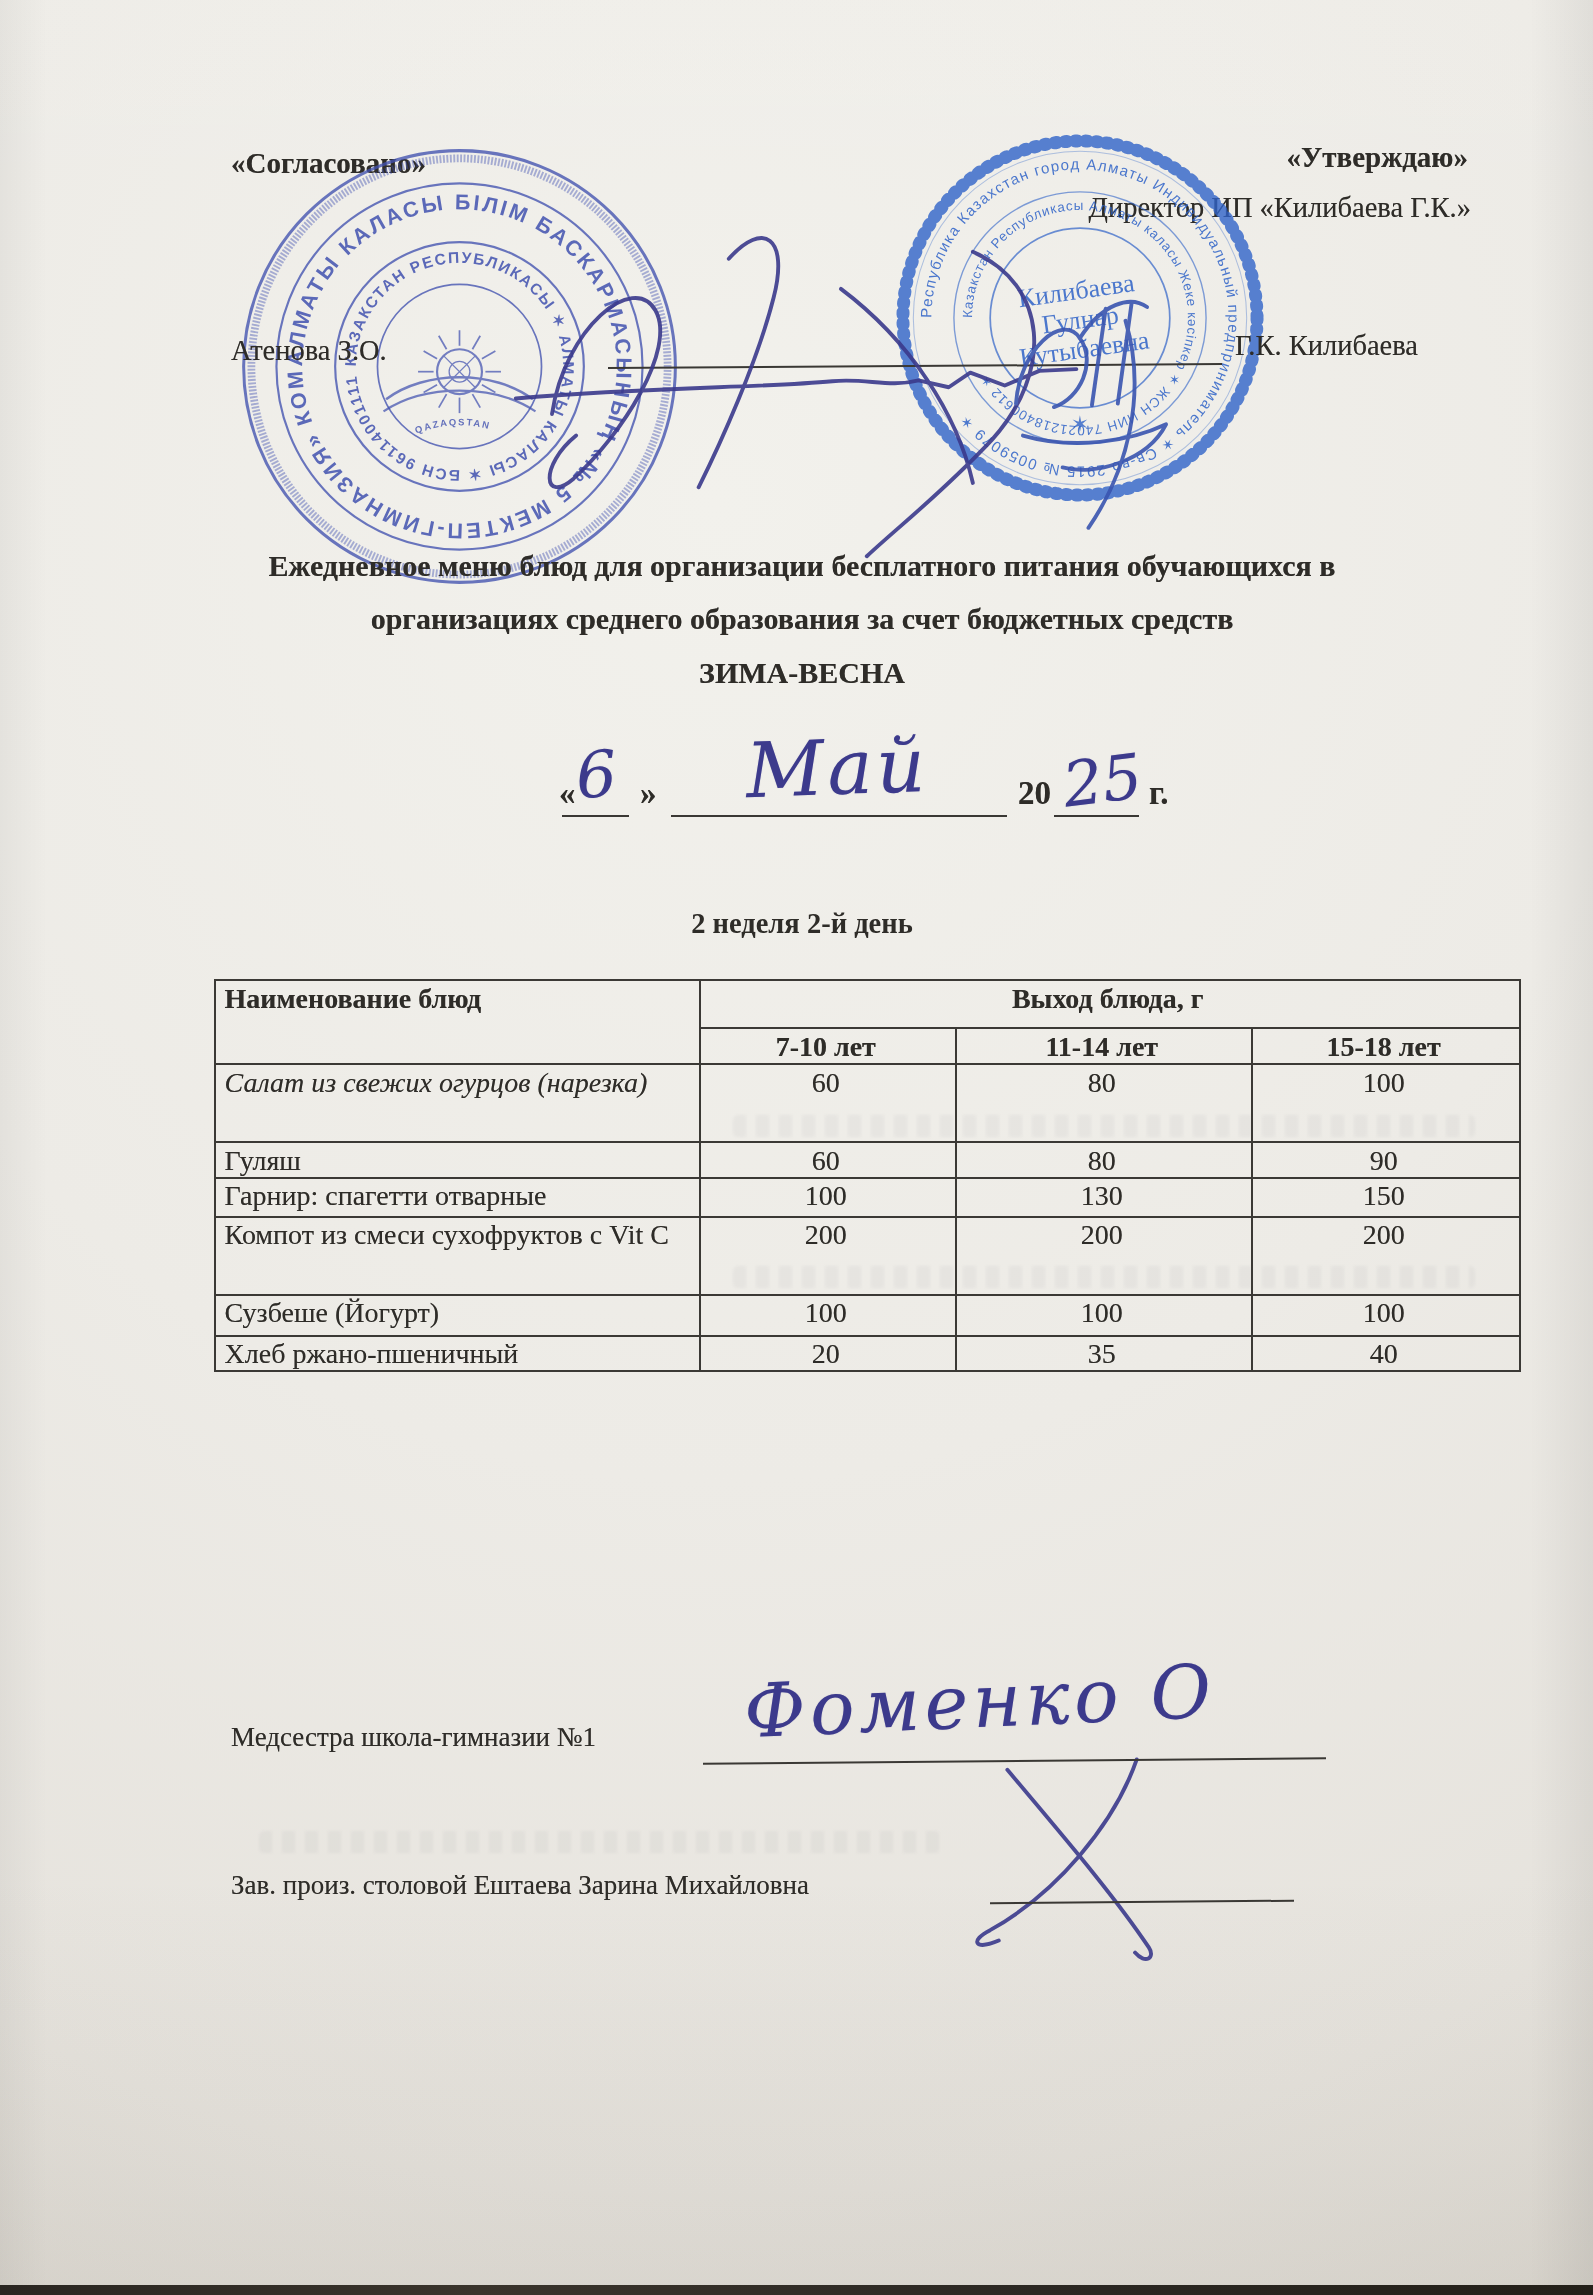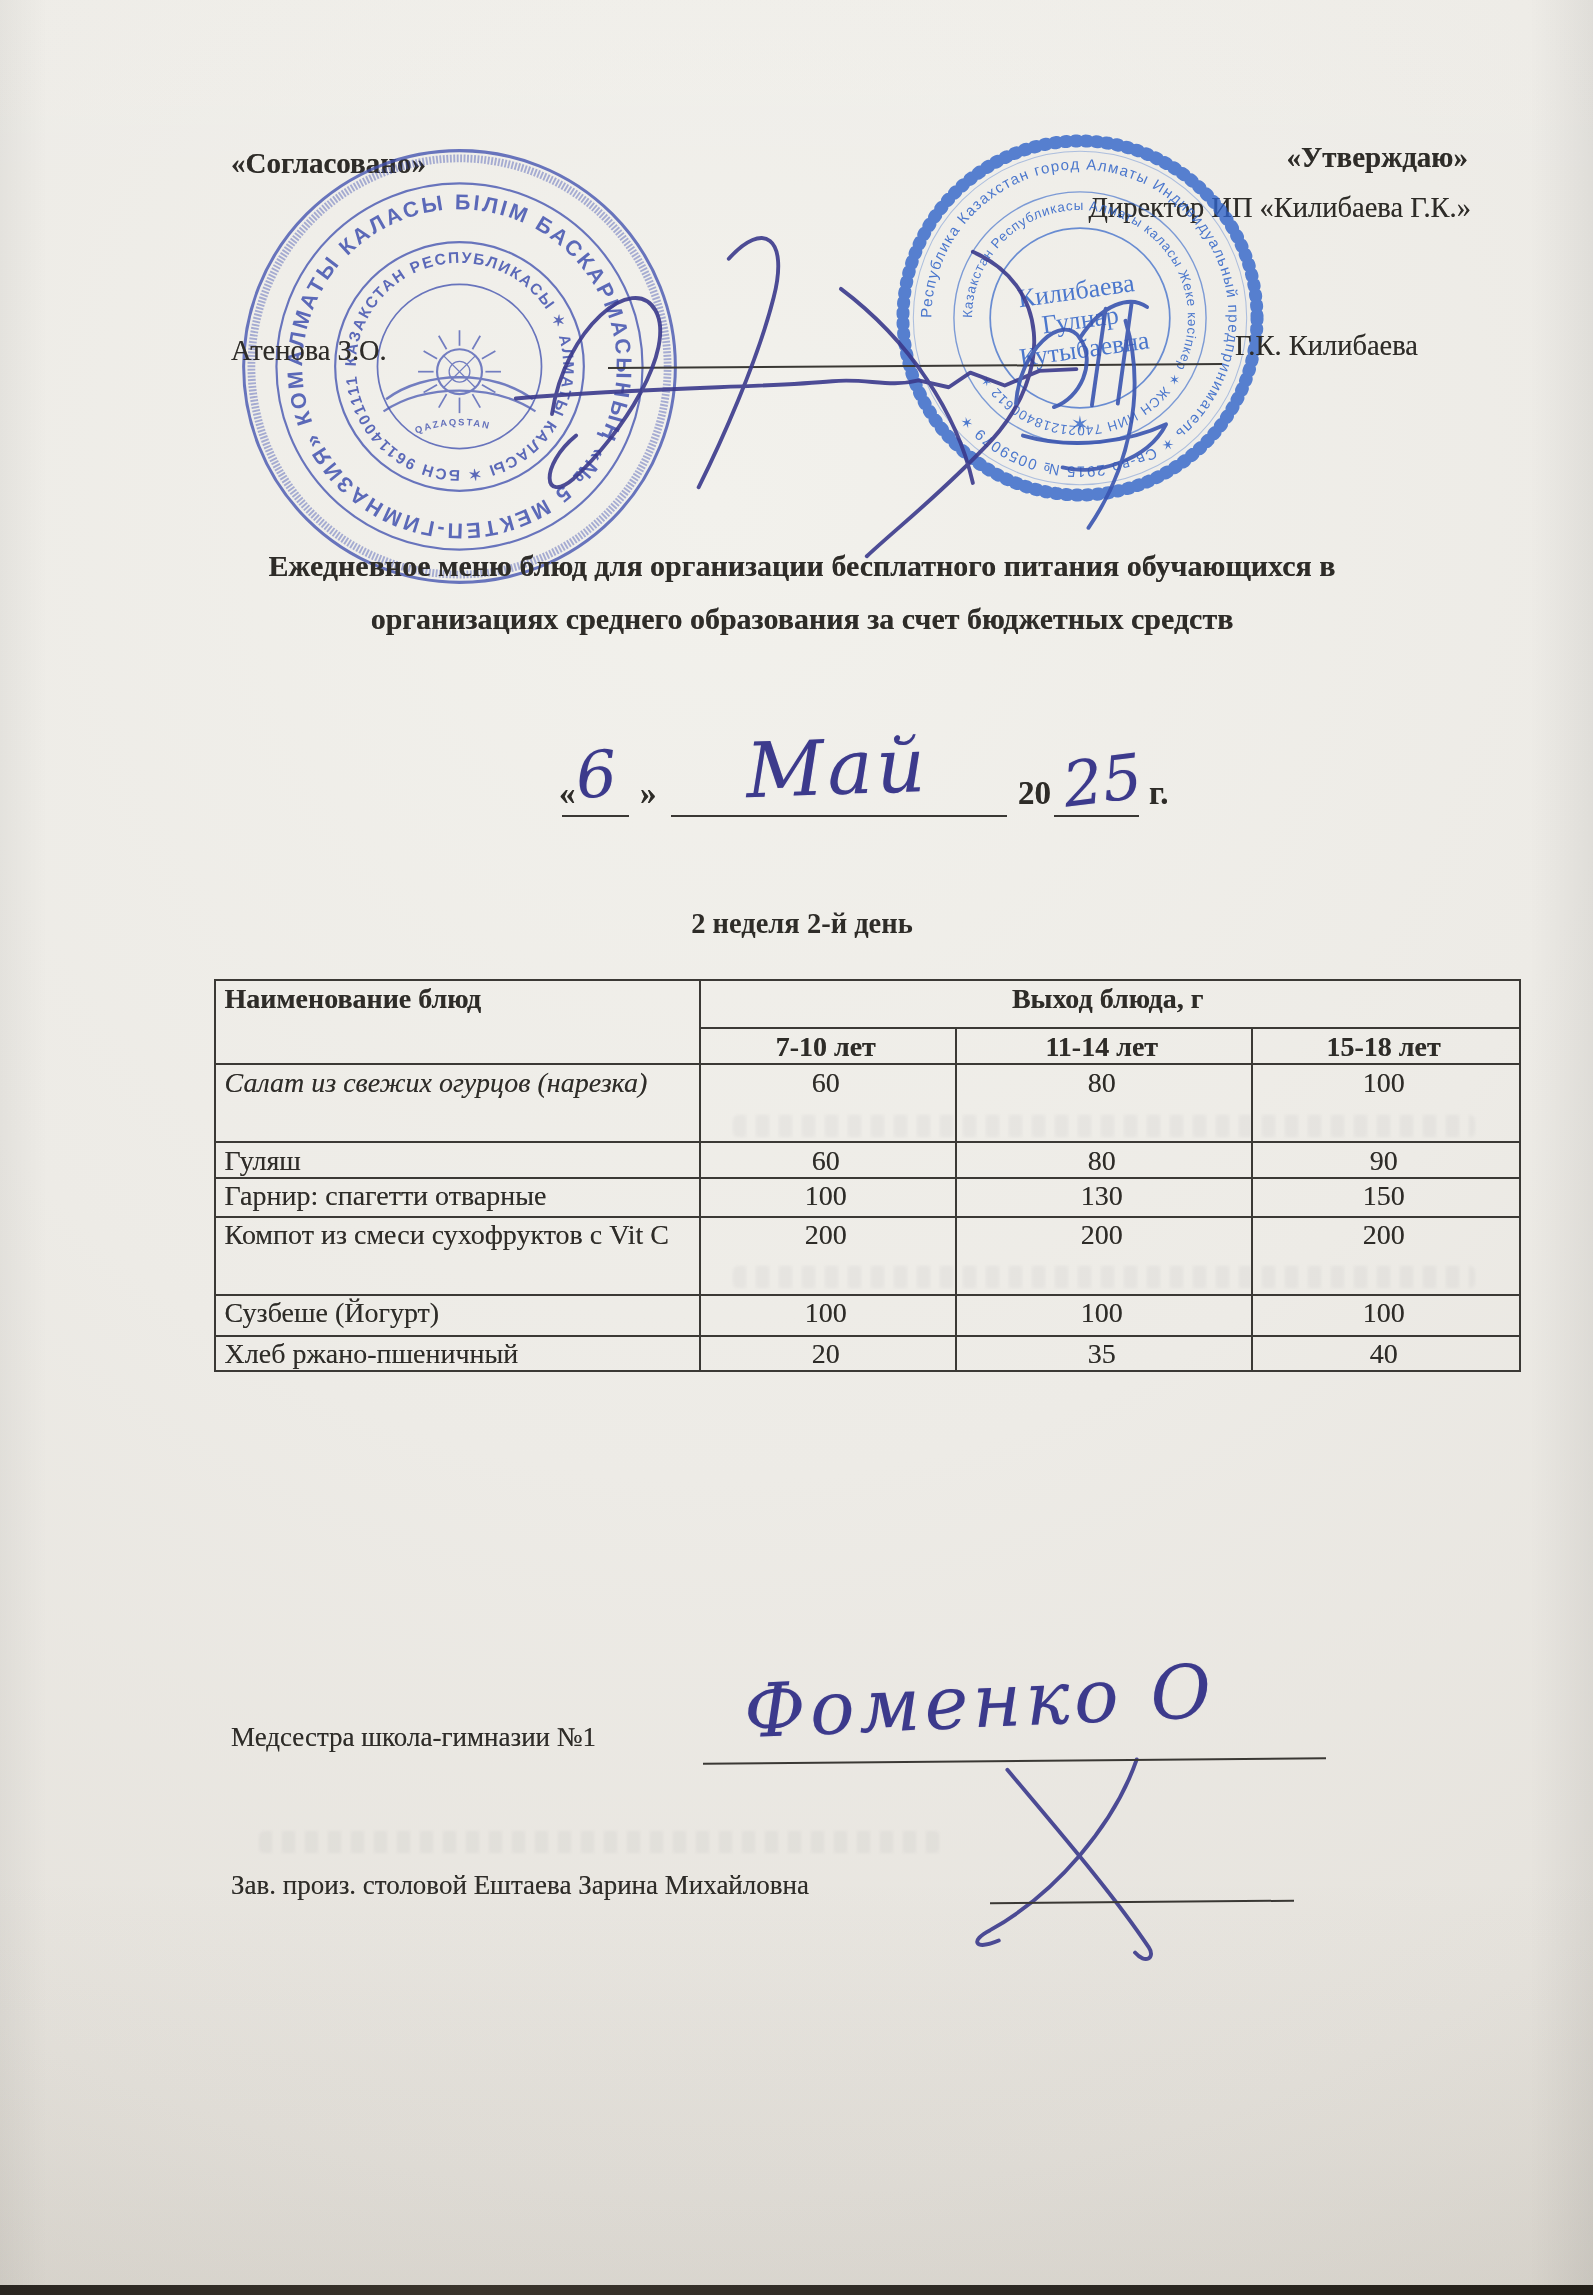--- a/index.html
+++ b/index.html
@@ -147,20 +147,21 @@
       </g>
       <g>
         <path d="M 1168 2052 C 1225 2120 1290 2195 1332 2258 C 1340 2270 1328 2278 1316 2264"></path>
         <path d="M 1318 2040 C 1292 2115 1225 2195 1148 2238 C 1124 2250 1130 2262 1158 2250"></path>
       </g>
     </g>
   </svg>
 
   <div class="title-line" style="top:549px;">Ежедневное меню блюд для организации бесплатного питания обучающихся в</div>
   <div class="title-line" style="top:602px;">организациях среднего образования за счет бюджетных средств</div>
+  <div class="title-line" style="top:656px;">ЗИМА-ВЕСНА</div>
 
   <div>
     <div class="txt date-print" style="left:559px;top:775px;">«</div>
     <div class="rule" style="left:562px;top:815px;width:67px;"></div>
     <div class="txt ink hand-day" style="left:576px;top:738px;">6</div>
     <div class="txt date-print" style="left:640px;top:775px;">»</div>
     <div class="rule" style="left:671px;top:815px;width:336px;"></div>
     <div class="txt ink hand-month" style="left:746px;top:723px;">Май</div>
     <div class="txt date-print" style="left:1018px;top:775px;">20</div>
     <div class="rule" style="left:1054px;top:815px;width:85px;"></div>

